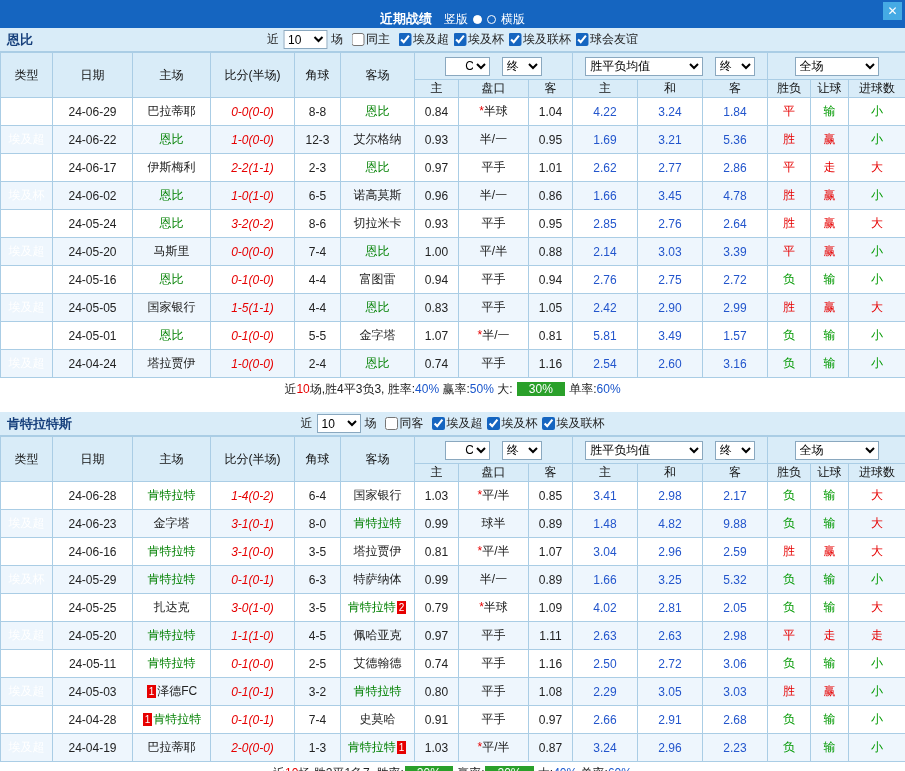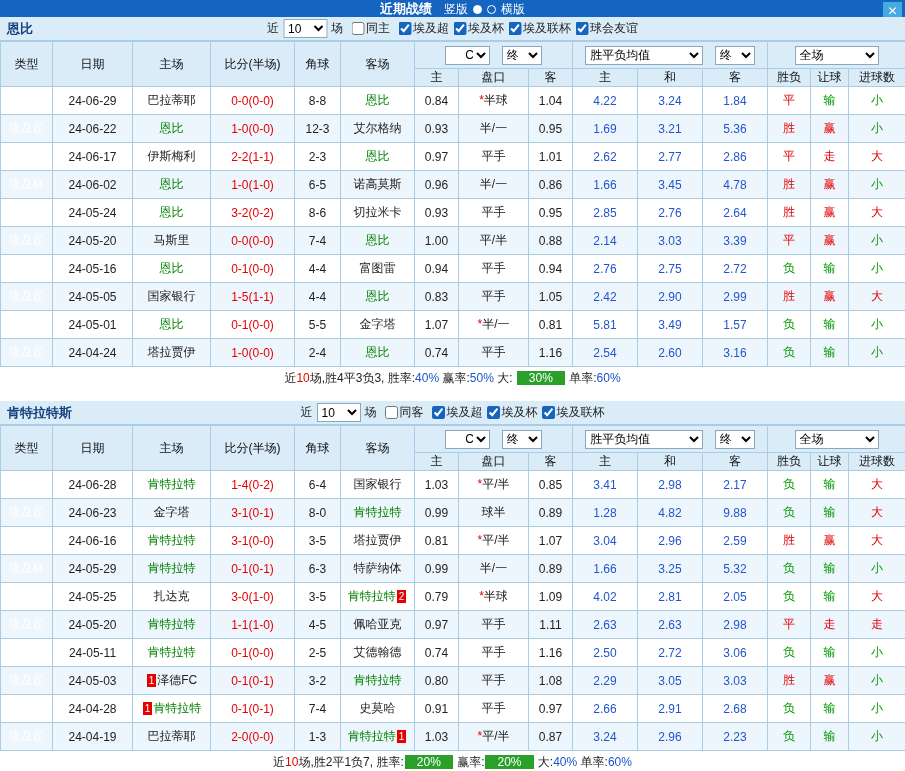--- a/index.html
+++ b/index.html
@@ -6,25 +6,25 @@
   html,body { margin:0; padding:0; }
   body {
     width:905px;
     background:#fff;
     font-family:"Liberation Sans","DejaVu Sans",sans-serif;
     font-size:12px;
     color:#222;
   }
   
   .titlebar {
-    height:17px;
+    height:28px;
     background:var(--titlebar-bg,#1565c0);
     color:#fff;
     display:flex;
-    align-items:flex-start;
+    align-items:flex-end;
     position:relative;
   }
   .titlebar-center {
     flex:1;
     display:flex;
     justify-content:center;
     align-items:center;
     gap:12px;
   }
   .window-title { font-weight:bold; font-size:13px; }
@@ -91,21 +91,21 @@
     overflow:hidden;
     white-space:nowrap;
   }
   .grid thead th { background:var(--header-bg,#d9ecf8); font-weight:normal; color:#111; }
   .grid thead tr:first-child th { height:27px; }
   .grid thead tr:last-child th { height:18px; }
   .grid tbody td { height:28px; background:#fff; }
   .grid tbody tr.alt td { background:var(--row-alt-bg,#eef6fd); }
   td.type-super { background:var(--league-super-bg,#b8860b); color:#fff; }
   td.type-cup   { background:var(--league-cup-bg,#177a45);  color:#fff; }
-  td.score { color:var(--score-red,#e60000); }
+  td.score { color:var(--score-red,#e60000);font-style:italic; }
   .team-name.green { color:var(--team-green,#008000); }
   td.eu { color:var(--odds-blue,#2255cc); }
   .res-red   { color:var(--result-red,#e60000); }
   .res-green { color:var(--result-green,#009900); }
   .badge {
     background:var(--badge-bg,#e60000);
     color:#fff;
     font-size:10px;
     line-height:13px;
     padding:0 2px;
@@ -495,21 +495,21 @@
         <tr class="alt">
           <td class="type-super">埃及超</td>
           <td>24-06-23</td>
           <td><span class="team-name">金字塔</span></td>
           <td class="score">3-1(0-1)</td>
           <td>8-0</td>
           <td><span class="team-name green">肯特拉特</span></td>
           <td>0.99</td>
           <td><span>球半</span></td>
           <td>0.89</td>
-          <td class="eu">1.28</td>
+          <td class="eu">1.48</td>
           <td class="eu">4.82</td>
           <td class="eu">9.88</td>
           <td class="res-green">负</td>
           <td class="res-green">输</td>
           <td class="res-red">大</td>
         </tr>
         <tr>
           <td class="type-super">埃及超</td>
           <td>24-06-16</td>
           <td><span class="team-name green">肯特拉特</span></td>

